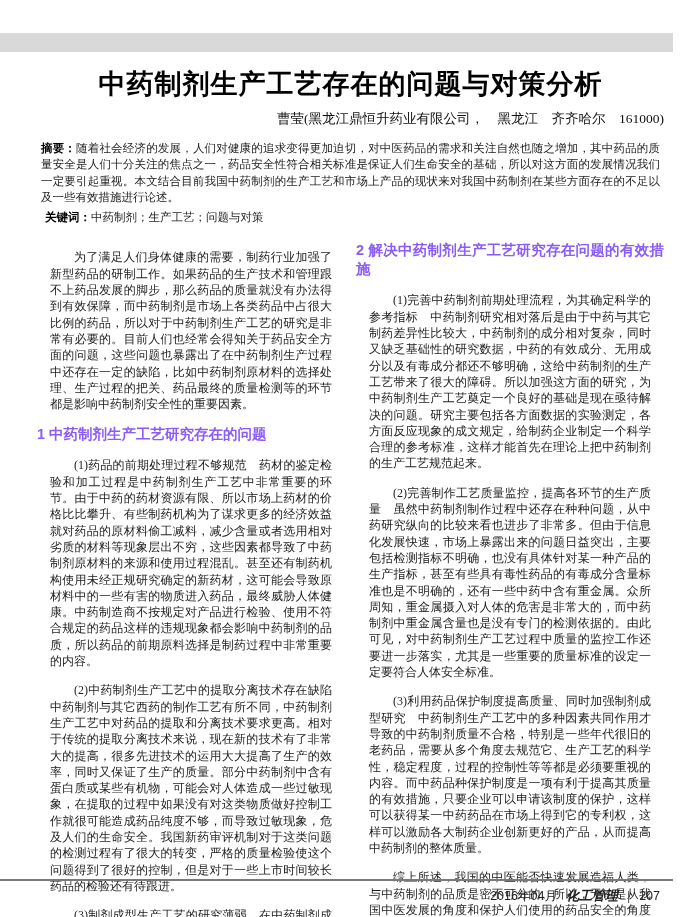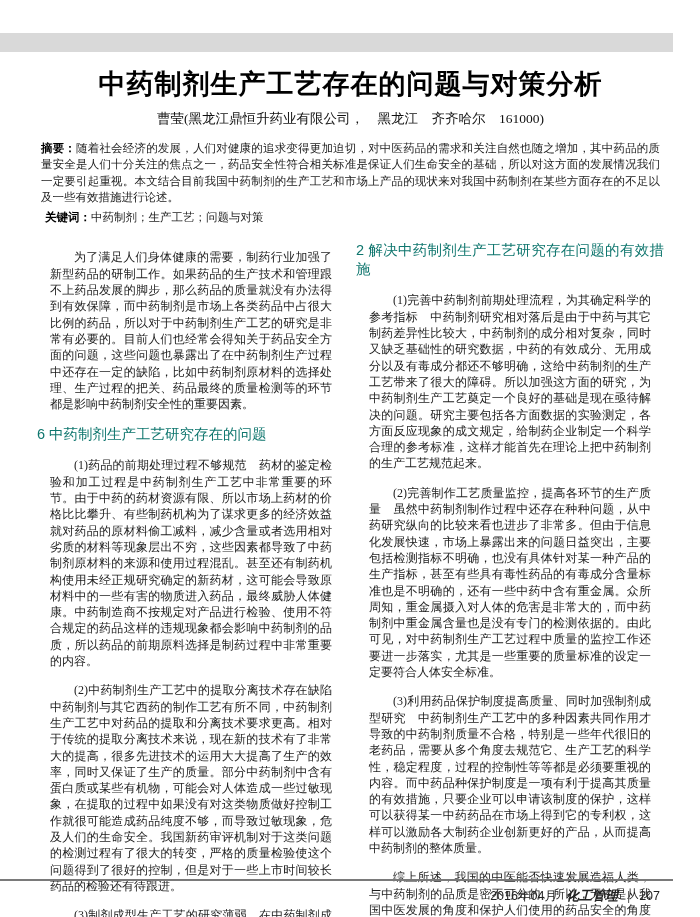--- a/index.html
+++ b/index.html
@@ -2,29 +2,29 @@
 <html lang="zh"><head>
 <meta charset="utf-8">
 <style>
   html,body{margin:0;padding:0;background:#fff;}
   .page{position:relative;width:700px;height:917px;background:#ffffff;overflow:hidden;
         font-family:"Liberation Serif","DejaVu Serif",serif;color:#1c1c1c;}
   .topbar{position:absolute;top:33px;left:0;width:673px;height:19px;background:#d9d9d9;}
   .content{position:absolute;left:37px;top:60px;width:627px;}
   .title{margin:6px 0 8px 0;text-align:center;font-family:"Liberation Sans","DejaVu Sans",sans-serif;
          font-weight:bold;font-size:27px;letter-spacing:1px;color:#000;}
-  .authors{text-align:center;font-size:13.5px;margin:0 0 12px 0;color:#111;}
+  .authors{text-align:right;font-size:13.5px;margin:0 0 12px 0;color:#111;}
   .abstract{font-size:11.5px;line-height:16.3px;text-align:justify;margin:4px;color:#222;}
   .abstract .lbl, .keywords .lbl{font-family:"Liberation Sans","DejaVu Sans",sans-serif;font-weight:bold;color:#000;}
   .keywords{font-size:11.5px;line-height:16.3px;margin:1px 0 0 8px;color:#222;}
   .columns{display:flex;gap:11px;margin-top:11px;}
   .col{width:308px;font-size:12px;line-height:16.3px;text-align:justify;}
   .col p{margin:13px;text-indent:2em;}
-  .sec-head{font-family:"Liberation Sans","DejaVu Sans",sans-serif;font-weight:normal;
-            font-size:14.5px;margin:5px 0 4px 0;text-indent:0;color:#0f766e;line-height:19px;}
+  .sec-head{font-family:"Liberation Sans","DejaVu Sans",sans-serif;font-weight:bold;
+            font-size:14.5px;margin:5px 0 4px 0;text-indent:0;color:#8b5cf6;line-height:19px;}
   .ref-head{font-family:"Liberation Serif",serif;font-weight:bold;font-size:15px;margin:4px 0 3px 0;color:#000;line-height:19px;}
   .footrule{position:absolute;top:879px;left:0;width:673px;height:2px;background:#7a7a7a;}
   .footer{position:absolute;top:887px;right:40px;font-size:12.5px;color:#222;
           font-family:"Liberation Sans","DejaVu Sans",sans-serif;display:flex;gap:9px;align-items:baseline;}
   .footer .journal{font-family:"Liberation Serif",serif;font-style:italic;font-weight:bold;font-size:13px;}
   .footer .sep{color:#555;}
 </style>
 </head>
 <body>
 
@@ -34,21 +34,21 @@
   <div class="content">
     <h1 class="title">中药制剂生产工艺存在的问题与对策分析</h1>
     <div class="authors">曹莹(黑龙江鼎恒升药业有限公司，　黑龙江　齐齐哈尔　161000)</div>
 
     <p class="abstract"><span class="lbl">摘要：</span><span>随着社会经济的发展，人们对健康的追求变得更加迫切，对中医药品的需求和关注自然也随之增加，其中药品的质量安全是人们十分关注的焦点之一，药品安全性符合相关标准是保证人们生命安全的基础，所以对这方面的发展情况我们一定要引起重视。本文结合目前我国中药制剂的生产工艺和市场上产品的现状来对我国中药制剂在某些方面存在的不足以及一些有效措施进行论述。</span></p>
     <p class="keywords"><span class="lbl">关键词：</span><span>中药制剂；生产工艺；问题与对策</span></p>
 
     <div class="columns">
       <div class="col">
         <p>为了满足人们身体健康的需要，制药行业加强了新型药品的研制工作。如果药品的生产技术和管理跟不上药品发展的脚步，那么药品的质量就没有办法得到有效保障，而中药制剂是市场上各类药品中占很大比例的药品，所以对于中药制剂生产工艺的研究是非常有必要的。目前人们也经常会得知关于药品安全方面的问题，这些问题也暴露出了在中药制剂生产过程中还存在一定的缺陷，比如中药制剂原材料的选择处理、生产过程的把关、药品最终的质量检测等的环节都是影响中药制剂安全性的重要因素。</p>
-        <h2 class="sec-head">6 中药制剂生产工艺研究存在的问题</h2>
+        <h2 class="sec-head">1 中药制剂生产工艺研究存在的问题</h2>
         <p>(1)药品的前期处理过程不够规范　药材的鉴定检验和加工过程是中药制剂生产工艺中非常重要的环节。由于中药的药材资源有限、所以市场上药材的价格比比攀升、有些制药机构为了谋求更多的经济效益就对药品的原材料偷工减料，减少含量或者选用相对劣质的材料等现象层出不穷，这些因素都导致了中药制剂原材料的来源和使用过程混乱。甚至还有制药机构使用未经正规研究确定的新药材，这可能会导致原材料中的一些有害的物质进入药品，最终威胁人体健康。中药制造商不按规定对产品进行检验、使用不符合规定的药品这样的违规现象都会影响中药制剂的品质，所以药品的前期原料选择是制药过程中非常重要的内容。</p>
         <p>(2)中药制剂生产工艺中的提取分离技术存在缺陷　中药制剂与其它西药的制作工艺有所不同，中药制剂生产工艺中对药品的提取和分离技术要求更高。相对于传统的提取分离技术来说，现在新的技术有了非常大的提高，很多先进技术的运用大大提高了生产的效率，同时又保证了生产的质量。部分中药制剂中含有蛋白质或某些有机物，可能会对人体造成一些过敏现象，在提取的过程中如果没有对这类物质做好控制工作就很可能造成药品纯度不够，而导致过敏现象，危及人们的生命安全。我国新药审评机制对于这类问题的检测过程有了很大的转变，严格的质量检验使这个问题得到了很好的控制，但是对于一些上市时间较长药品的检验还有待跟进。</p>
         <p>(3)制剂成型生产工艺的研究薄弱　在中药制剂成型的过程中，最重要的工艺过程是灭菌和一些辅料的添加这两个步骤。由于辅料添加不当而导致的药品质量不合格。辅料添加不当主要有两个方面内容，首先是辅料的种类不正确，另一个方面是辅料添加量没有达标，这两个因素都直接导致了最终形成的制剂药效的改变，达不到应有的疗效。目前我国这方面问题的研究还十分薄弱，所以，想要控制好中药制剂工艺中辅料添加过程，提高中药制剂的质量还有很长的路要走。</p>
       </div>
 
       <div class="col">
         <h2 class="sec-head">2 解决中药制剂生产工艺研究存在问题的有效措施</h2>
         <p>(1)完善中药制剂前期处理流程，为其确定科学的参考指标　中药制剂研究相对落后是由于中药与其它制药差异性比较大，中药制剂的成分相对复杂，同时又缺乏基础性的研究数据，中药的有效成分、无用成分以及有毒成分都还不够明确，这给中药制剂的生产工艺带来了很大的障碍。所以加强这方面的研究，为中药制剂生产工艺奠定一个良好的基础是现在亟待解决的问题。研究主要包括各方面数据的实验测定，各方面反应现象的成文规定，给制药企业制定一个科学合理的参考标准，这样才能首先在理论上把中药制剂的生产工艺规范起来。</p>
         <p>(2)完善制作工艺质量监控，提高各环节的生产质量　虽然中药制剂制作过程中还存在种种问题，从中药研究纵向的比较来看也进步了非常多。但由于信息化发展快速，市场上暴露出来的问题日益突出，主要包括检测指标不明确，也没有具体针对某一种产品的生产指标，甚至有些具有毒性药品的有毒成分含量标准也是不明确的，还有一些中药中含有重金属。众所周知，重金属摄入对人体的危害是非常大的，而中药制剂中重金属含量也是没有专门的检测依据的。由此可见，对中药制剂生产工艺过程中质量的监控工作还要进一步落实，尤其是一些重要的质量标准的设定一定要符合人体安全标准。</p>
         <p>(3)利用药品保护制度提高质量、同时加强制剂成型研究　中药制剂生产工艺中的多种因素共同作用才导致的中药制剂质量不合格，特别是一些年代很旧的老药品，需要从多个角度去规范它、生产工艺的科学性，稳定程度，过程的控制性等等都是必须要重视的内容。而中药品种保护制度是一项有利于提高其质量的有效措施，只要企业可以申请该制度的保护，这样可以获得某一中药药品在市场上得到它的专利权，这样可以激励各大制药企业创新更好的产品，从而提高中药制剂的整体质量。</p>

